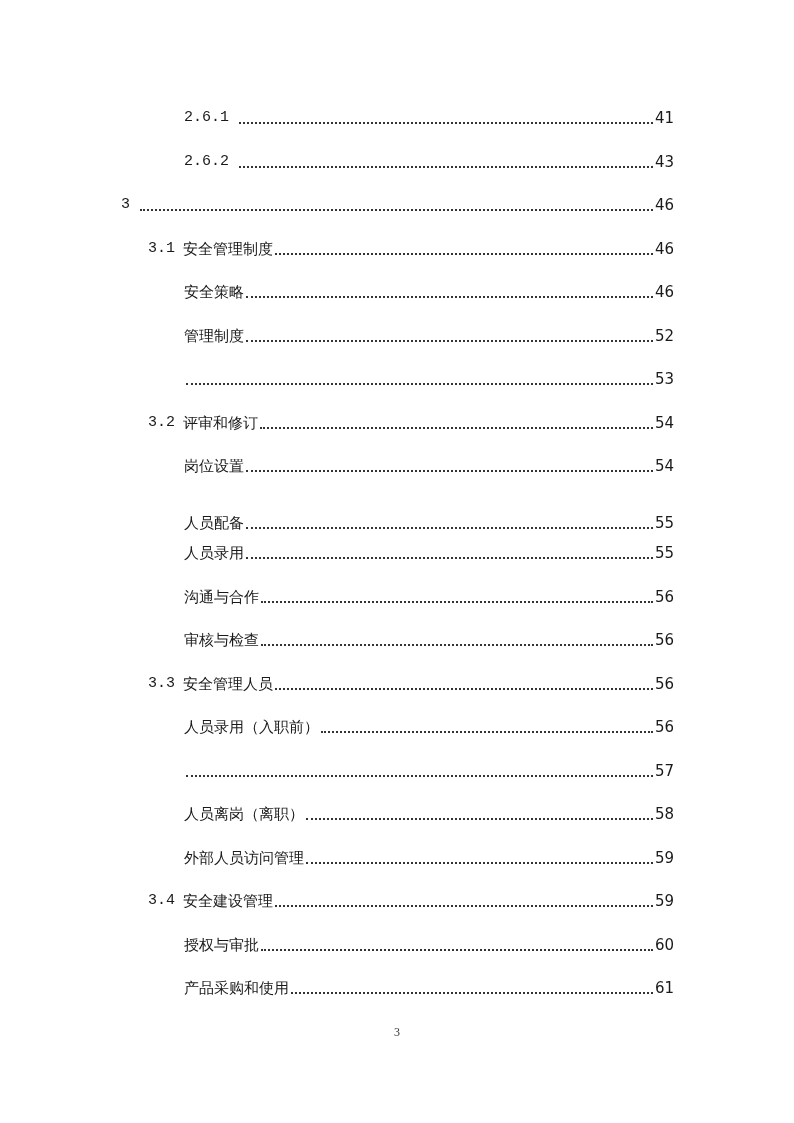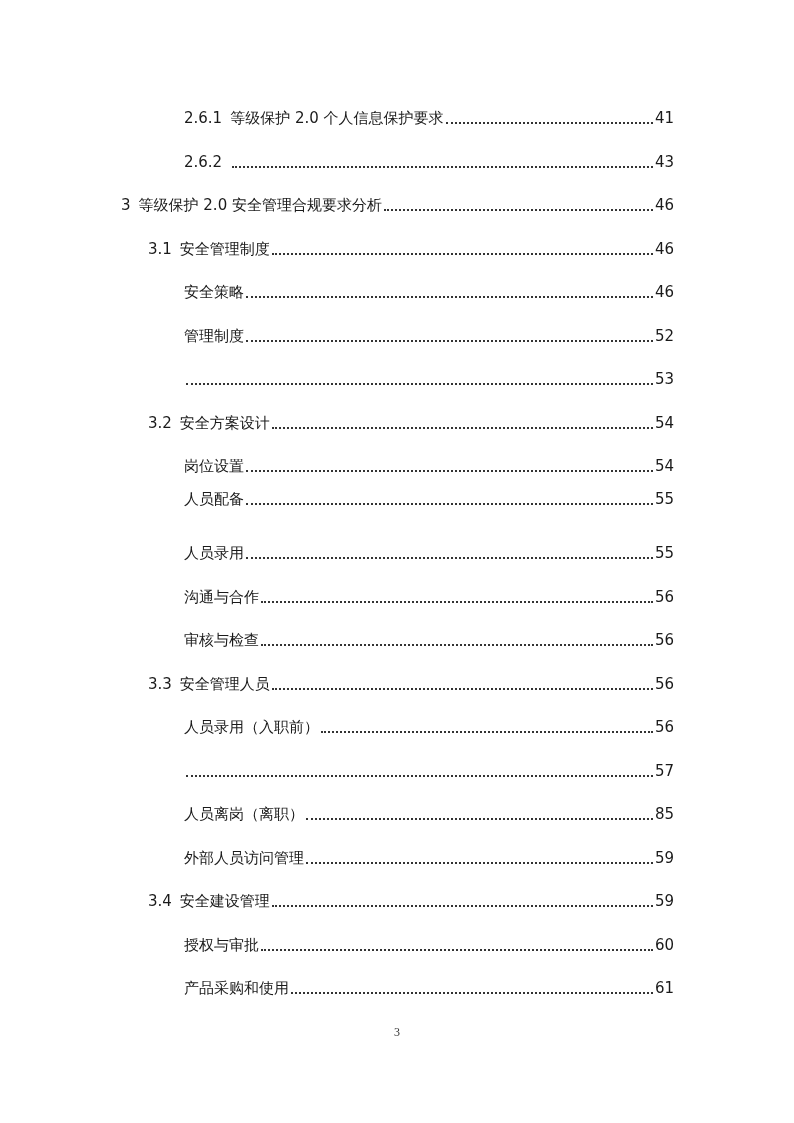--- a/index.html
+++ b/index.html
@@ -4,44 +4,42 @@
 <style>
   html, body { margin: 0; padding: 0; background: #ffffff; }
   body { width: 794px; height: 1123px; position: relative; overflow: hidden;
          font-family: "DejaVu Sans", "Liberation Sans", sans-serif; color: #1a1a1a; }
   .toc { position: absolute; left: 0; top: 0; width: 794px; }
   .toc-row { position: absolute; right: 120px; height: 22px; display: flex; align-items: flex-end;
              font-size: 15px; line-height: 22px; white-space: nowrap; }
   .toc-row.l1 { left: 121px; }
   .toc-row.l2 { left: 148px; }
   .toc-row.l3 { left: 184px; }
-  .num { margin-right: 8px; }
+  .num { margin-right: 8px; font-family: Liberation Mono, monospace; }
   .leader { flex: 1 1 auto; margin: 0 2px 5px 2px; border-bottom: 2px dotted #333; height: 0; align-self: flex-end; }
   .page { text-align: center; }
   .footer { position: absolute; top: 1025px; left: 0; width: 794px; text-align: center;
             font-family: "Liberation Serif", "DejaVu Serif", serif; font-size: 12px; color: #333; }
 </style>
 </head>
 <body>
 
 <div class="toc">
   <div class="toc-row l3" style="top:107px">
     <span class="num">2.6.1</span>
-    <span>等级保护 2.0 个人信息保护要求</span>
     <span class="leader"></span>
     <span class="page">41</span>
   </div>
   <div class="toc-row l3" style="top:151px">
     <span class="num">2.6.2</span>
     <span class="leader"></span>
     <span class="page">43</span>
   </div>
   <div class="toc-row l1" style="top:194px">
     <span class="num">3</span>
-    <span>等级保护 2.0 安全管理合规要求分析</span>
     <span class="leader"></span>
     <span class="page">46</span>
   </div>
   <div class="toc-row l2" style="top:238px">
     <span class="num">3.1</span>
     <span>安全管理制度</span>
     <span class="leader"></span>
     <span class="page">46</span>
   </div>
   <div class="toc-row l3" style="top:281px">
@@ -53,30 +51,30 @@
     <span>管理制度</span>
     <span class="leader"></span>
     <span class="page">52</span>
   </div>
   <div class="toc-row l3" style="top:368px">
     <span class="leader"></span>
     <span class="page">53</span>
   </div>
   <div class="toc-row l2" style="top:412px">
     <span class="num">3.2</span>
-    <span>安全方案设计</span>
+    <span>评审和修订</span>
     <span class="leader"></span>
     <span class="page">54</span>
   </div>
   <div class="toc-row l3" style="top:455px">
     <span>岗位设置</span>
     <span class="leader"></span>
     <span class="page">54</span>
   </div>
-  <div class="toc-row l3" style="top:488px">
+  <div class="toc-row l3" style="top:512px">
     <span>人员配备</span>
     <span class="leader"></span>
     <span class="page">55</span>
   </div>
   <div class="toc-row l3" style="top:542px">
     <span>人员录用</span>
     <span class="leader"></span>
     <span class="page">55</span>
   </div>
   <div class="toc-row l3" style="top:586px">
@@ -100,21 +98,21 @@
     <span class="leader"></span>
     <span class="page">56</span>
   </div>
   <div class="toc-row l3" style="top:760px">
     <span class="leader"></span>
     <span class="page">57</span>
   </div>
   <div class="toc-row l3" style="top:803px">
     <span>人员离岗（离职）</span>
     <span class="leader"></span>
-    <span class="page">85</span>
+    <span class="page">58</span>
   </div>
   <div class="toc-row l3" style="top:847px">
     <span>外部人员访问管理</span>
     <span class="leader"></span>
     <span class="page">59</span>
   </div>
   <div class="toc-row l2" style="top:890px">
     <span class="num">3.4</span>
     <span>安全建设管理</span>
     <span class="leader"></span>

